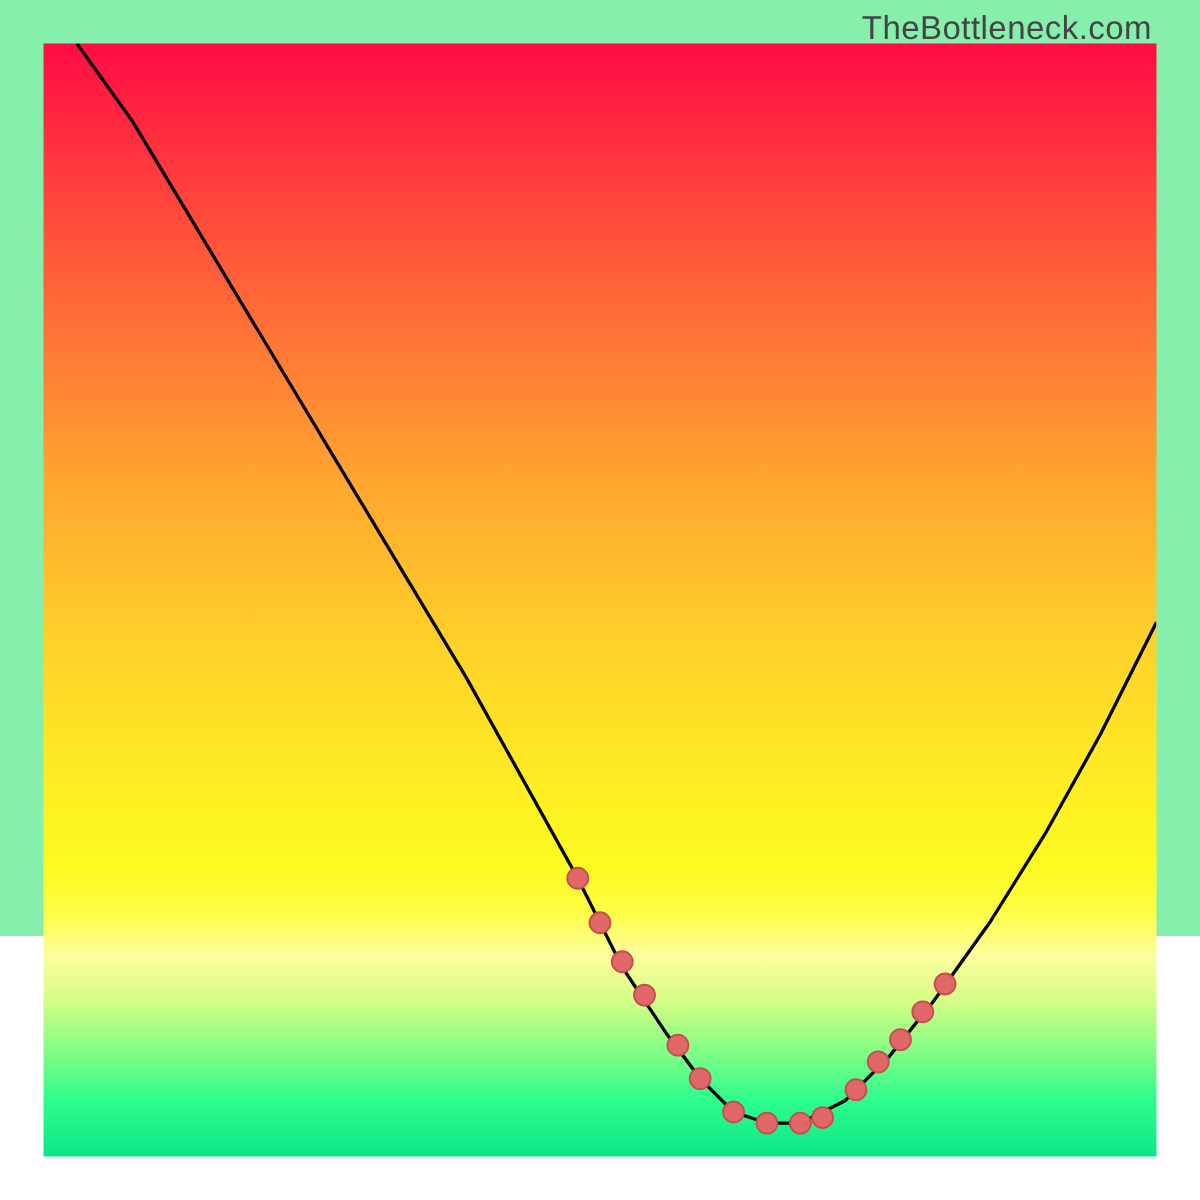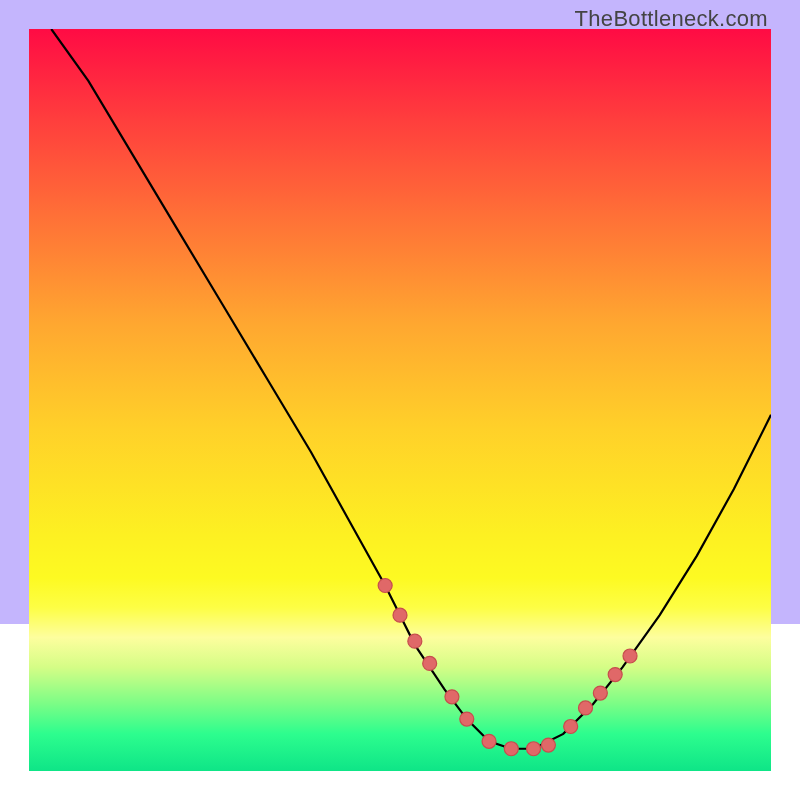--- a/index.html
+++ b/index.html
@@ -1,20 +1,20 @@
 <!DOCTYPE html>
 <html><head>
 <meta charset="utf-8">
 <style>
   * { margin: 0; padding: 0; box-sizing: border-box; }
   body { width: 800px; height: 800px; font-family: Arial, sans-serif; }
   .chart-container {
     width: 800px;
     height: 624px;
-    background: #c4b5fd;
+    background: #86efac;
     position: relative;
   }
   .plot-area {
     position: absolute;
     left: 29px;
     top: 29px;
     width: 742px;
     height: 742px;
     background: linear-gradient(to bottom,
       #ff0b44 0%,

